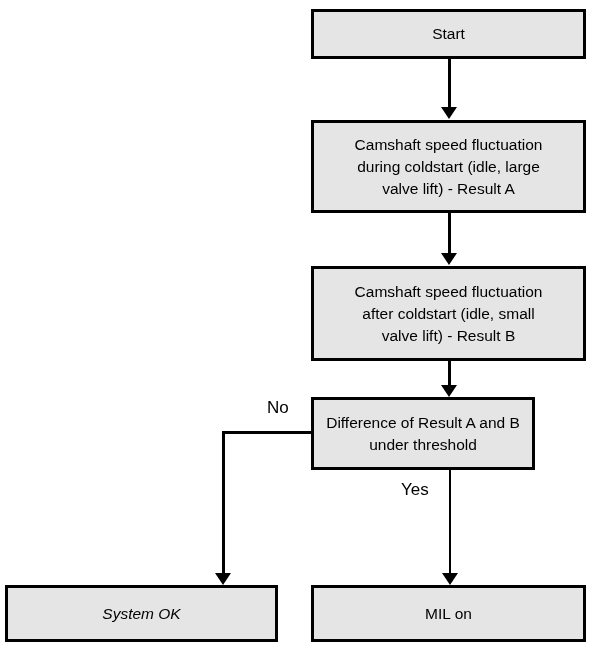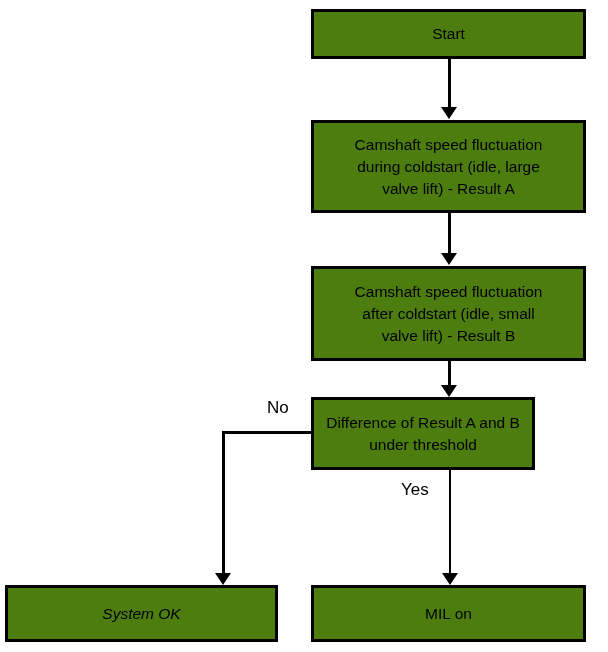--- a/index.html
+++ b/index.html
@@ -12,21 +12,21 @@
     width: 608px;
     height: 652px;
     background: #ffffff;
     font-family: "Liberation Sans", "DejaVu Sans", sans-serif;
     overflow: hidden;
   }
   .node {
     position: absolute;
     box-sizing: border-box;
     border: 3px solid #000000;
-    background: #4d7c0f;
+    background: #e5e5e5;
     display: flex;
     align-items: center;
     justify-content: center;
     text-align: center;
     color: #000000;
     font-size: 15.5px;
     line-height: 1.42;
     padding: 2px 8px;
   }
   .node .txt {

